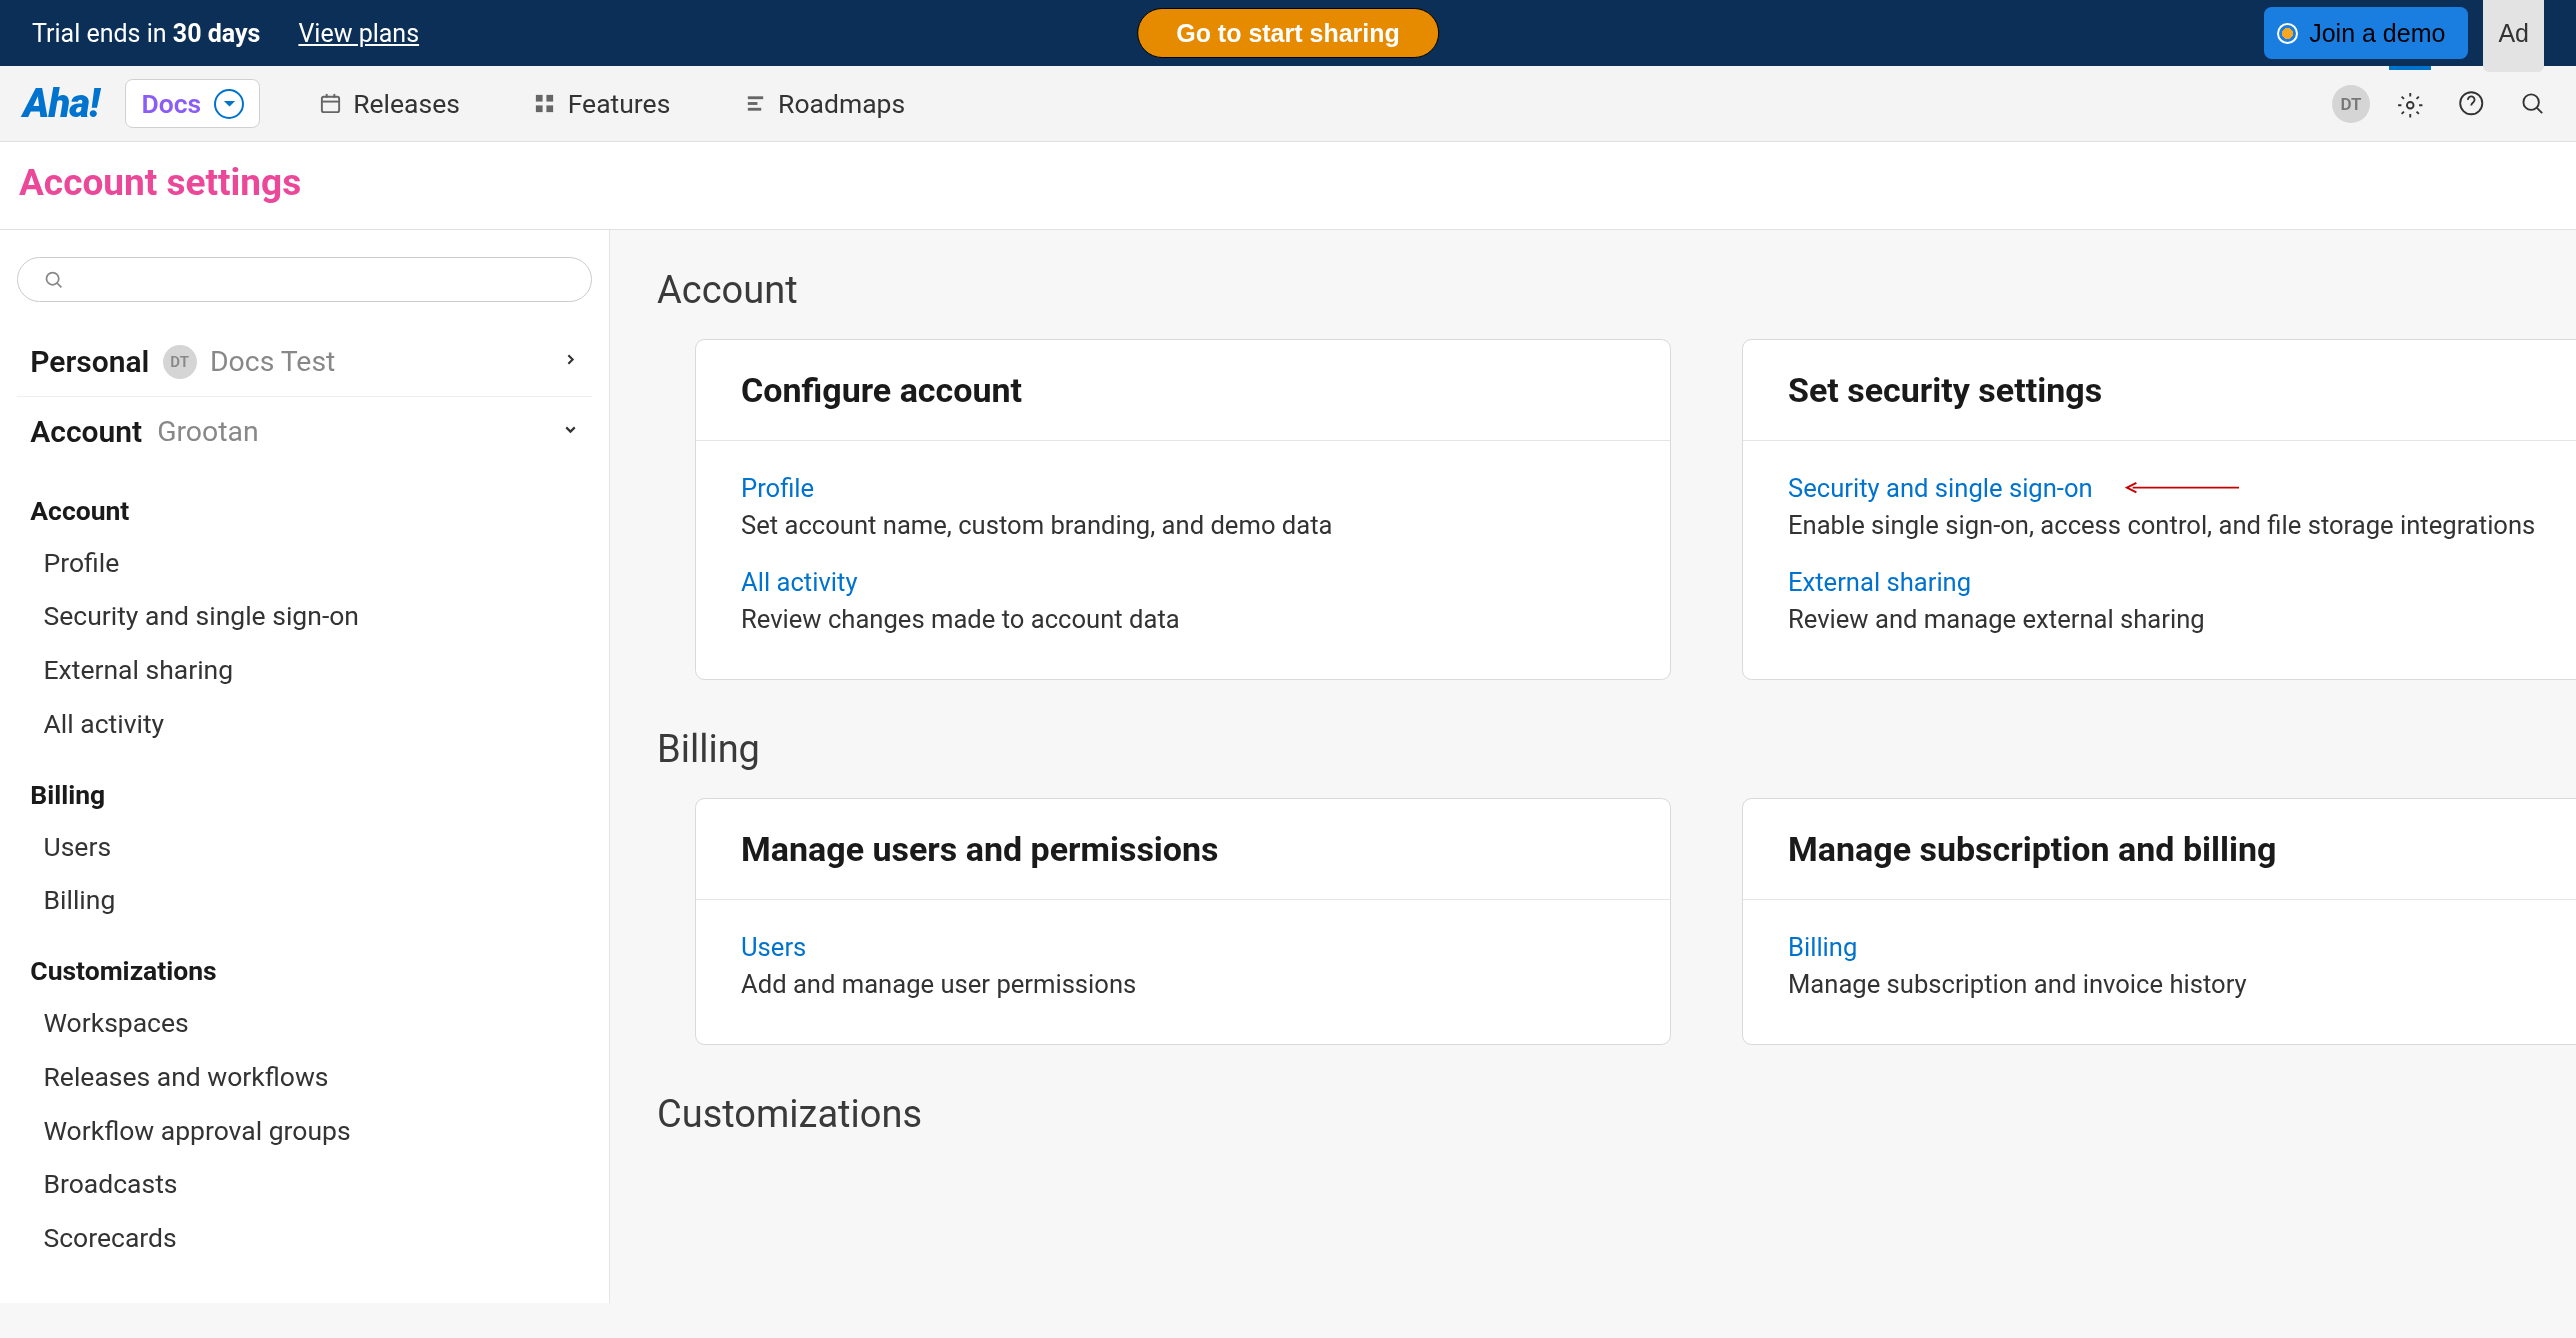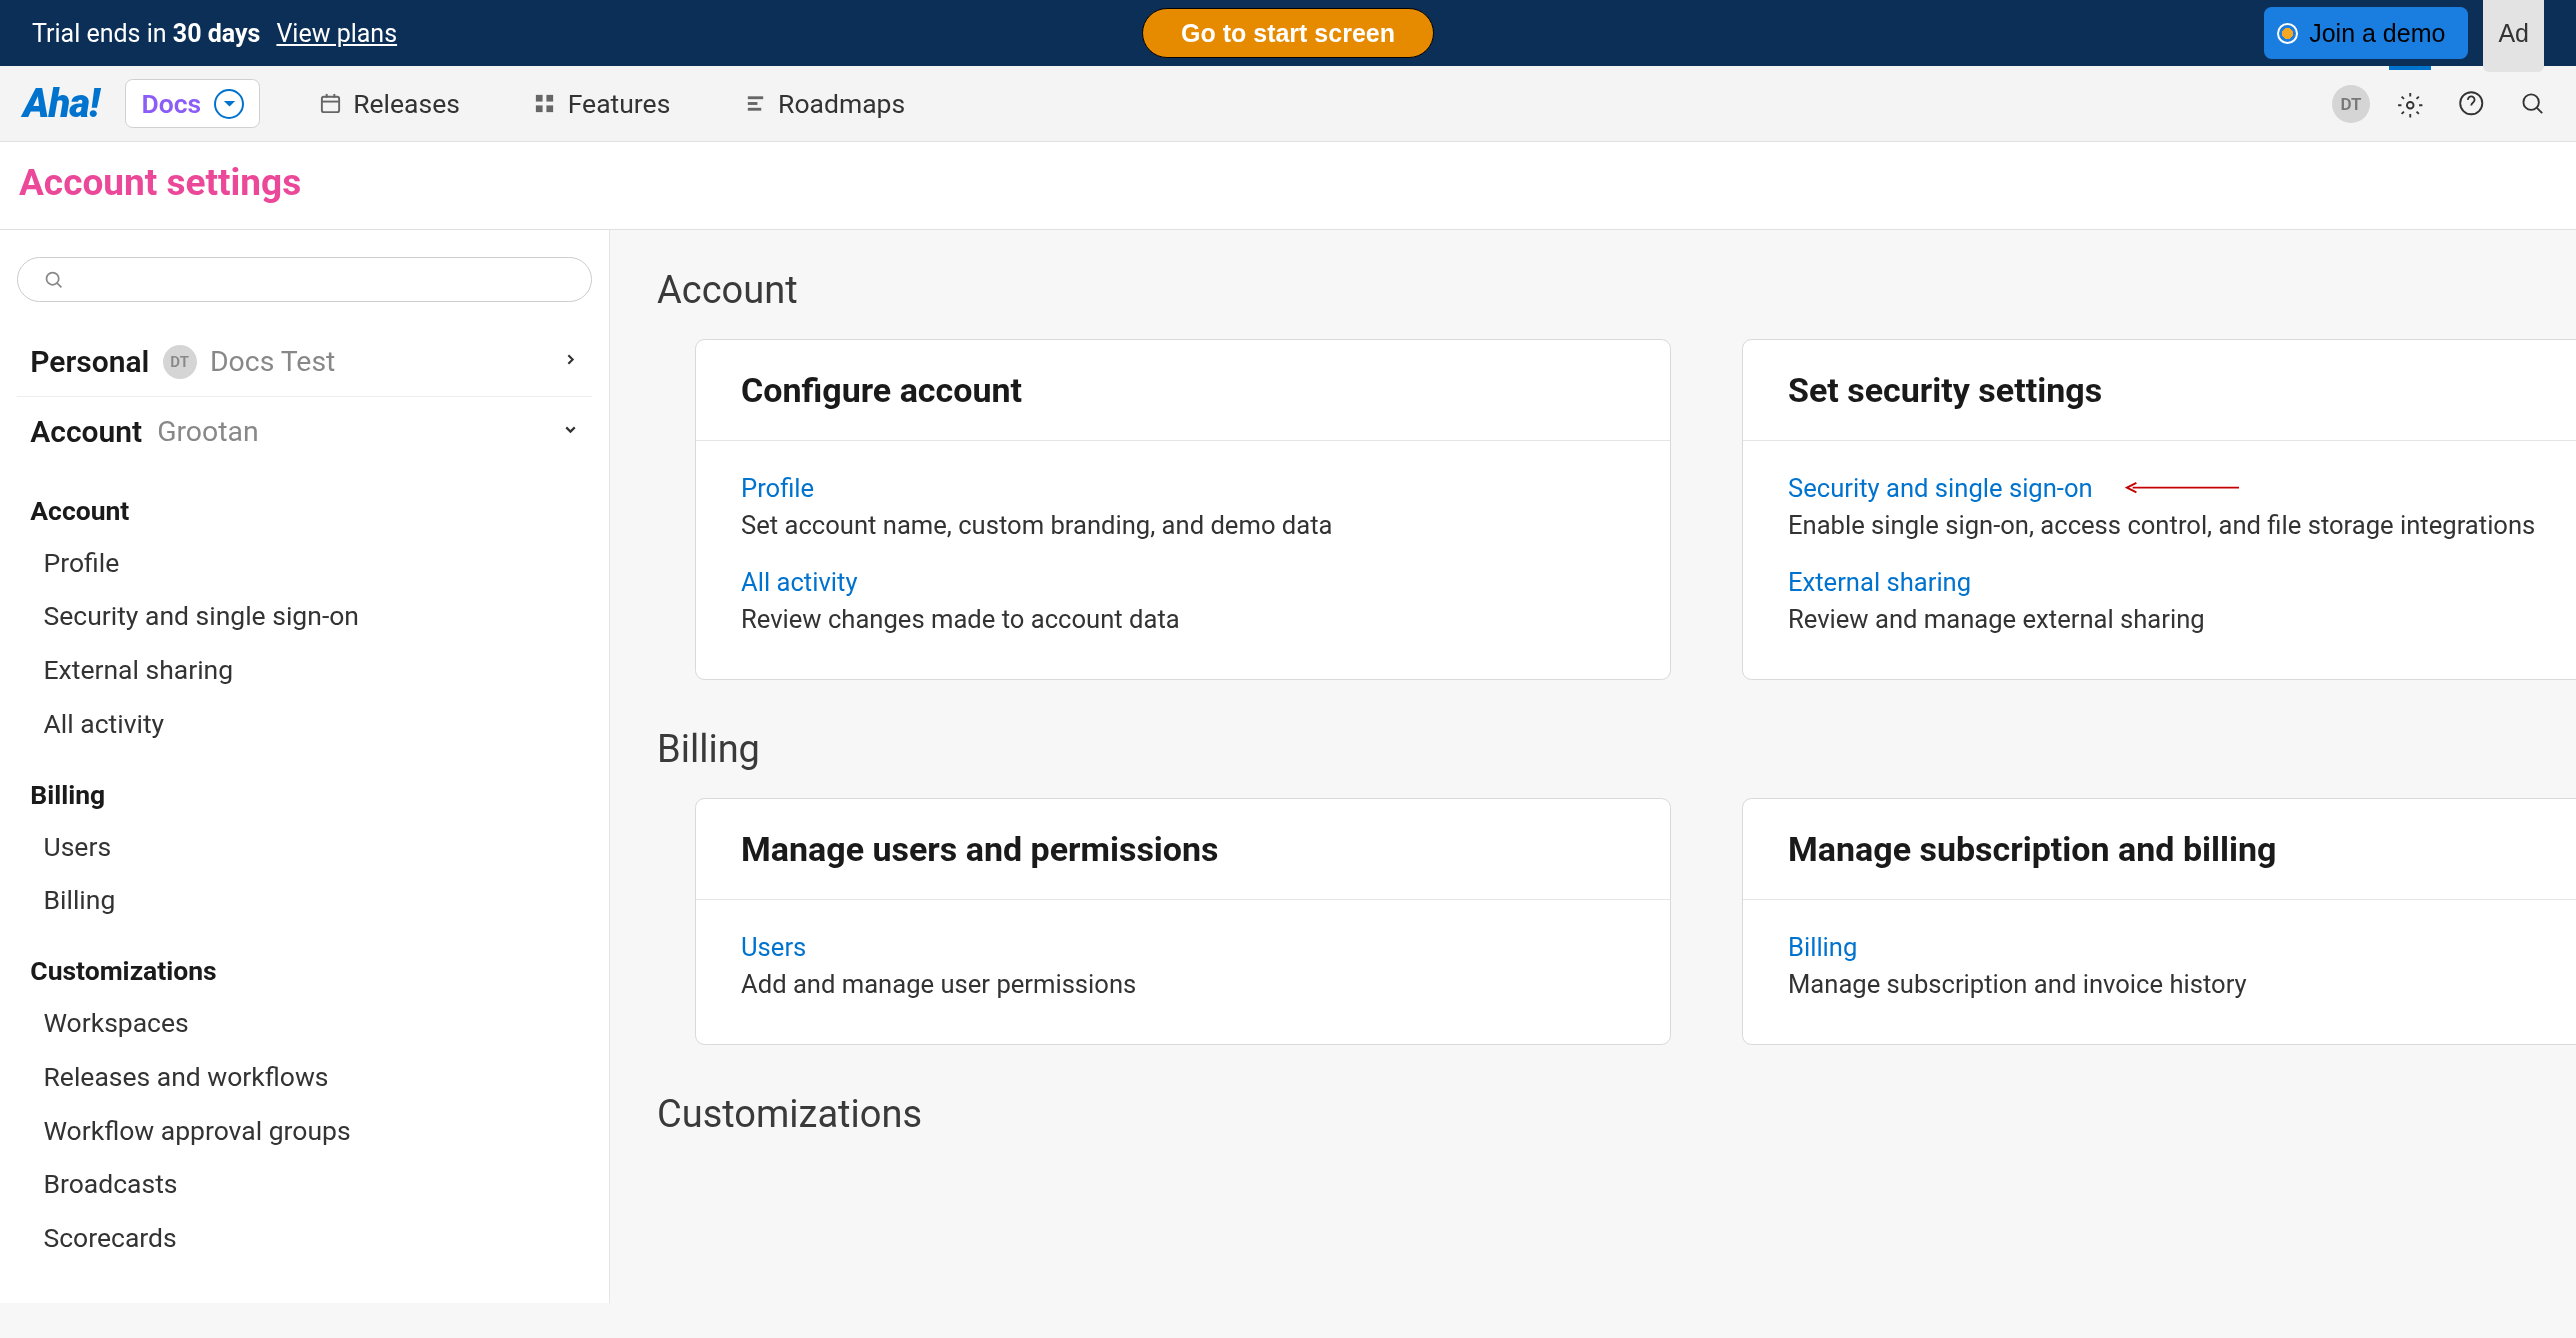--- a/index.html
+++ b/index.html
@@ -12,21 +12,21 @@
     
     .trial-banner {
       background: #0b2f57;
       color: #fff;
       display: flex;
       align-items: center;
       padding: 0 32px;
       height: 66px;
       position: relative;
     }
-    .trial-left { display: flex; align-items: center; gap: 16px; font-size: 25px; }
+    .trial-left { display: flex; align-items: center; gap: 38px; font-size: 25px; }
     .trial-text { font-weight: 400; }
     .trial-text b { font-weight: 700; }
     .view-plans { color: #fff; text-decoration: underline; cursor: pointer; font-size: 25px; }
     .banner-center {
       position: absolute;
       left: 50%;
       transform: translateX(-50%);
     }
     .start-screen-btn {
       background: #e68a00;
@@ -283,21 +283,21 @@
 <body>
 
 <div class="trial-banner">
   <div class="trial-left">
     <span class="trial-text">
       <span>Trial ends in </span><b>30 days</b>
     </span>
     <span class="view-plans">View plans</span>
   </div>
   <div class="banner-center">
-    <button class="start-screen-btn">Go to start screen</button>
+    <button class="start-screen-btn">Go to start sharing</button>
   </div>
   <div class="banner-right">
     <button class="join-demo-btn">
       <span class="radio-dot"></span>
       <span>Join a demo</span>
     </button>
     <button class="add-btn-right">Ad</button>
   </div>
 </div>
 

